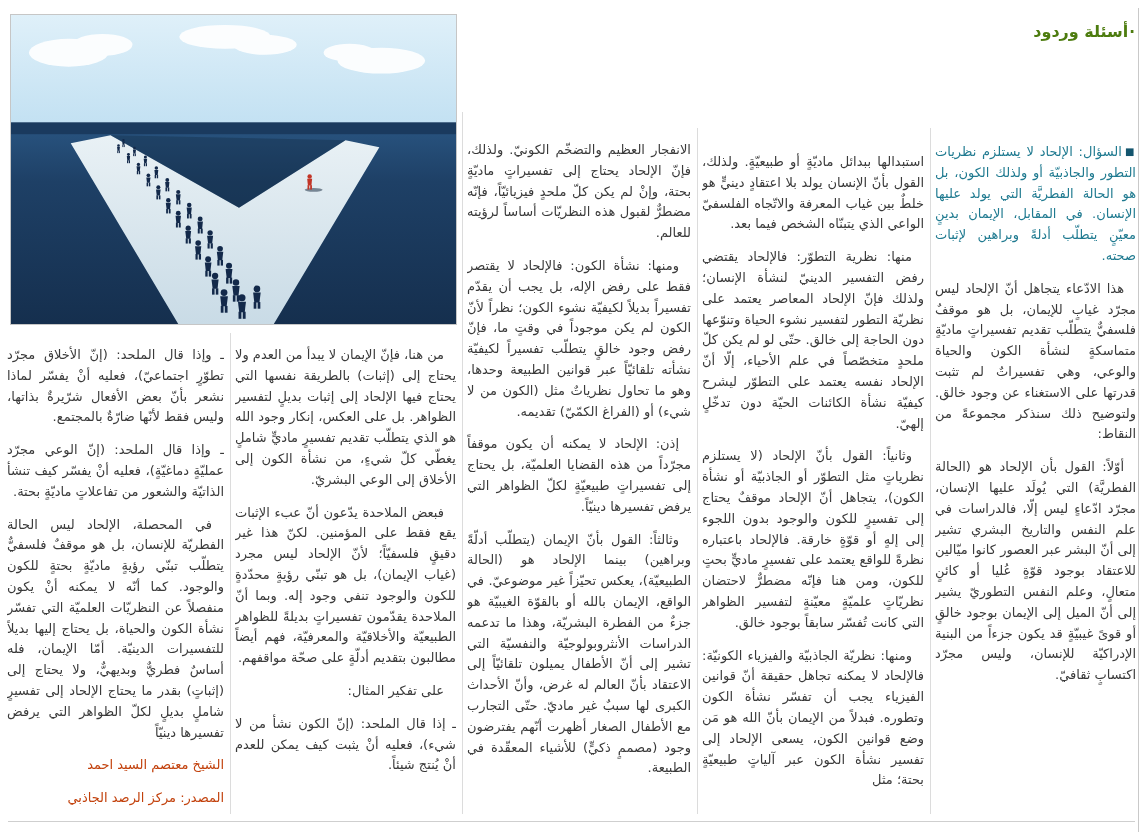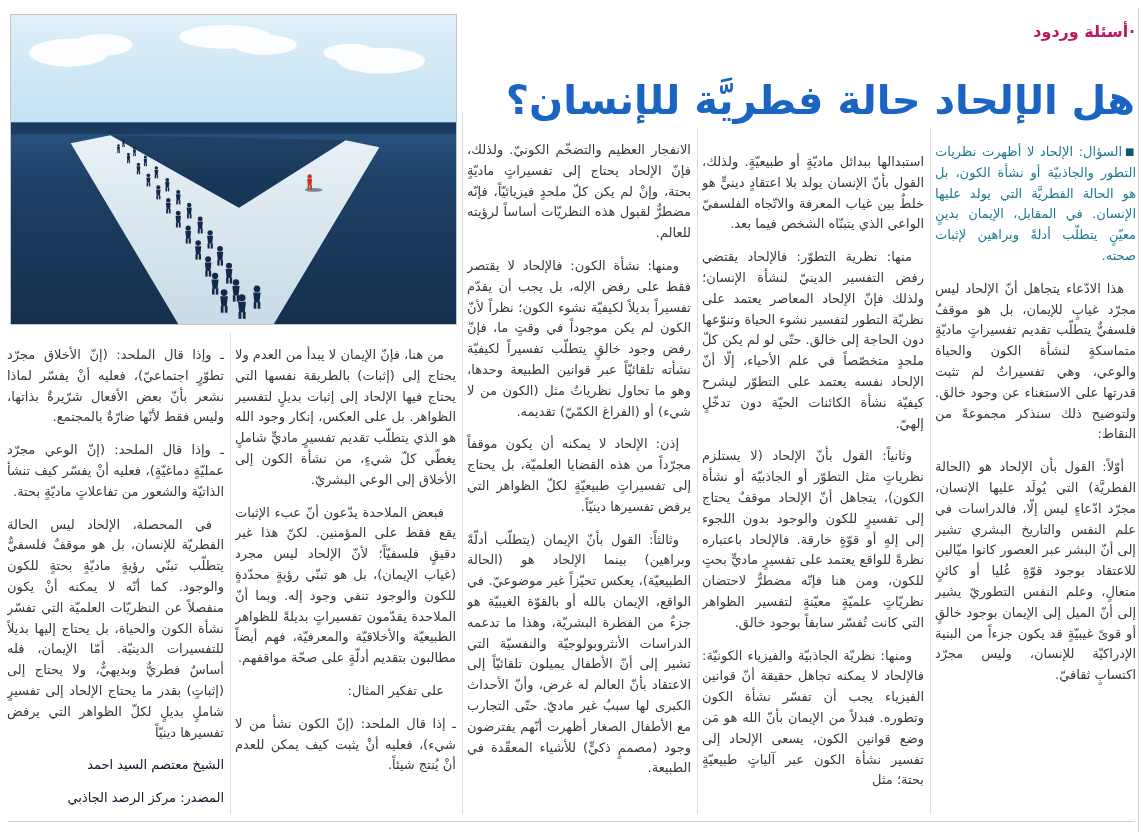--- a/index.html
+++ b/index.html
@@ -5,21 +5,21 @@
   html,body{margin:0;padding:0;background:#e9e9e9;}
   .page{
     position:relative;width:1143px;height:839px;margin:0 auto;
     background:#ffffff;overflow:hidden;direction:rtl;
     font-family:"DejaVu Sans",sans-serif;color:#3a3a3a;
     box-shadow:0 0 4px rgba(0,0,0,.25);
   }
   .edge-right{position:absolute;left:1138px;top:8px;width:1px;height:824px;background:#c9c9c9;}
   .rule-bottom{position:absolute;left:8px;right:8px;top:821px;height:1px;background:#cfcfcf;}
   .section-label{
-    position:absolute;top:22px;right:8px;font-size:16px;font-weight:bold;color:#be185d;
+    position:absolute;top:22px;right:8px;font-size:16px;font-weight:bold;color:#4d7c0f;
   }
   .section-label .dot{font-size:15px;margin-left:1px;}
   .article-title{
     position:absolute;top:50px;right:8px;white-space:nowrap;
     font-size:40px;font-weight:bold;color:#1b64c1;letter-spacing:-.5px;
   }
   .illustration{
     position:absolute;left:10px;top:14px;width:447px;height:311px;
     border:1px solid #c6c6c6;box-sizing:border-box;background:#9cc9e6;
   }
@@ -30,40 +30,39 @@
   }
   #col1{right:7px;  width:201px;top:130px;height:692px;}
   #col2{right:219px;width:222px;top:140px;height:692px;}
   #col3{right:452px;width:224px;top:128px;height:694px;}
   #col4{right:687px;width:221px;top:333px;height:489px;}
   #col5{right:919px;width:217px;top:333px;height:489px;}
   .col p{margin:12px 0 1px 0;}
   .indent{text-indent:12px;}
   .qa-question,.qa-answer{color:#1f7a90;}
   .marker{color:#14556e;font-size:10px;vertical-align:1px;margin-left:3px;}
-  .credit{color:#0f172a;}
+  .credit{color:#c2410c;}
   .divider{position:absolute;width:1px;background:#dcdcdc;}
   #div-a{left:930px;top:128px;height:686px;}
   #div-b{left:697px;top:128px;height:686px;}
   #div-c{left:462px;top:112px;height:702px;}
   #div-d{left:230px;top:333px;height:481px;}
 </style>
 </head>
 <body>
 
 <div class="page">
 
   <div class="edge-right"></div>
   <div class="rule-bottom"></div>
 
   <div class="section-label">
     <span class="dot">·</span><span>أسئلة وردود</span>
   </div>
 
-  <h1 class="article-title">هل الإلحاد حالة فطريَّة للإنسان؟</h1>
 
   <div class="illustration">
     <svg viewBox="0 0 447 311" preserveAspectRatio="none">
       <defs>
         <linearGradient id="sky" x1="0" y1="0" x2="0" y2="1">
           <stop offset="0" stop-color="#dff0f9"></stop>
           <stop offset="0.7" stop-color="#a7d2ec"></stop>
           <stop offset="1" stop-color="#8cc0e0"></stop>
         </linearGradient>
         <linearGradient id="ground" x1="0" y1="0" x2="0" y2="1">
@@ -135,21 +134,21 @@
       </g>
     </svg>
   </div>
 
   <div class="divider" id="div-a"></div>
   <div class="divider" id="div-b"></div>
   <div class="divider" id="div-c"></div>
   <div class="divider" id="div-d"></div>
 
   <div class="col" id="col1">
-    <p class="qa-question"><span class="marker">■</span><span>السؤال: الإلحاد لا أظهرت نظريات التطور والجاذبيّة أو نشأة الكون، بل هو الحالة الفطريَّة التي يولد عليها الإنسان. في المقابل، الإيمان بدينٍ معيّنٍ يتطلّب أدلةً وبراهين لإثبات صحته.</span></p>
+    <p class="qa-question"><span class="marker">■</span><span>السؤال: الإلحاد لا يستلزم نظريات التطور والجاذبيّة أو ولذلك الكون، بل هو الحالة الفطريَّة التي يولد عليها الإنسان. في المقابل، الإيمان بدينٍ معيّنٍ يتطلّب أدلةً وبراهين لإثبات صحته.</span></p>
     <p class="indent">هذا الادّعاء يتجاهل أنّ الإلحاد ليس مجرّد غيابٍ للإيمان، بل هو موقفٌ فلسفيٌّ يتطلّب تقديم تفسيراتٍ ماديّةٍ متماسكةٍ لنشأة الكون والحياة والوعي، وهي تفسيراتٌ لم تثبت قدرتها على الاستغناء عن وجود خالق. ولتوضيح ذلك سنذكر مجموعةً من النقاط:</p>
     <p class="indent">أوّلاً: القول بأن الإلحاد هو (الحالة الفطريَّة) التي يُولَد عليها الإنسان، مجرّد ادّعاءٍ ليس إلّا، فالدراسات في علم النفس والتاريخ البشري تشير إلى أنّ البشر عبر العصور كانوا ميّالين للاعتقاد بوجود قوّةٍ عُليا أو كائنٍ متعالٍ، وعلم النفس التطوريّ يشير إلى أنّ الميل إلى الإيمان بوجود خالقٍ أو قوىً غيبيّةٍ قد يكون جزءاً من البنية الإدراكيّة للإنسان، وليس مجرّد اكتسابٍ ثقافيّ.</p>
   </div>
 
   <div class="col" id="col2">
     <p>استبدالها ببدائل ماديّةٍ أو طبيعيّةٍ. ولذلك، القول بأنّ الإنسان يولد بلا اعتقادٍ دينيٍّ هو خلطٌ بين غياب المعرفة والاتّجاه الفلسفيّ الواعي الذي يتبنّاه الشخص فيما بعد.</p>
     <p class="indent">منها: نظرية التطوّر: فالإلحاد يقتضي رفض التفسير الدينيّ لنشأة الإنسان؛ ولذلك فإنّ الإلحاد المعاصر يعتمد على نظريّة التطور لتفسير نشوء الحياة وتنوّعها دون الحاجة إلى خالق. حتّى لو لم يكن كلّ ملحدٍ متخصّصاً في علم الأحياء، إلّا أنّ الإلحاد نفسه يعتمد على التطوّر ليشرح كيفيّة نشأة الكائنات الحيّة دون تدخّلٍ إلهيّ.</p>
     <p class="indent">وثانياً: القول بأنّ الإلحاد (لا يستلزم نظرياتٍ مثل التطوّر أو الجاذبيّة أو نشأة الكون)، يتجاهل أنّ الإلحاد موقفٌ يحتاج إلى تفسيرٍ للكون والوجود بدون اللجوء إلى إلهٍ أو قوّةٍ خارقة. فالإلحاد باعتباره نظرةً للواقع يعتمد على تفسيرٍ ماديٍّ بحتٍ للكون، ومن هنا فإنّه مضطرٌّ لاحتضان نظريّاتٍ علميّةٍ معيّنةٍ لتفسير الظواهر التي كانت تُفسّر سابقاً بوجود خالق.</p>
     <p class="indent">ومنها: نظريّة الجاذبيّة والفيزياء الكونيّة: فالإلحاد لا يمكنه تجاهل حقيقة أنّ قوانين الفيزياء يجب أن تفسّر نشأة الكون وتطوره. فبدلاً من الإيمان بأنّ الله هو مَن وضع قوانين الكون، يسعى الإلحاد إلى تفسير نشأة الكون عبر آلياتٍ طبيعيّةٍ بحتة؛ مثل</p>
   </div>

